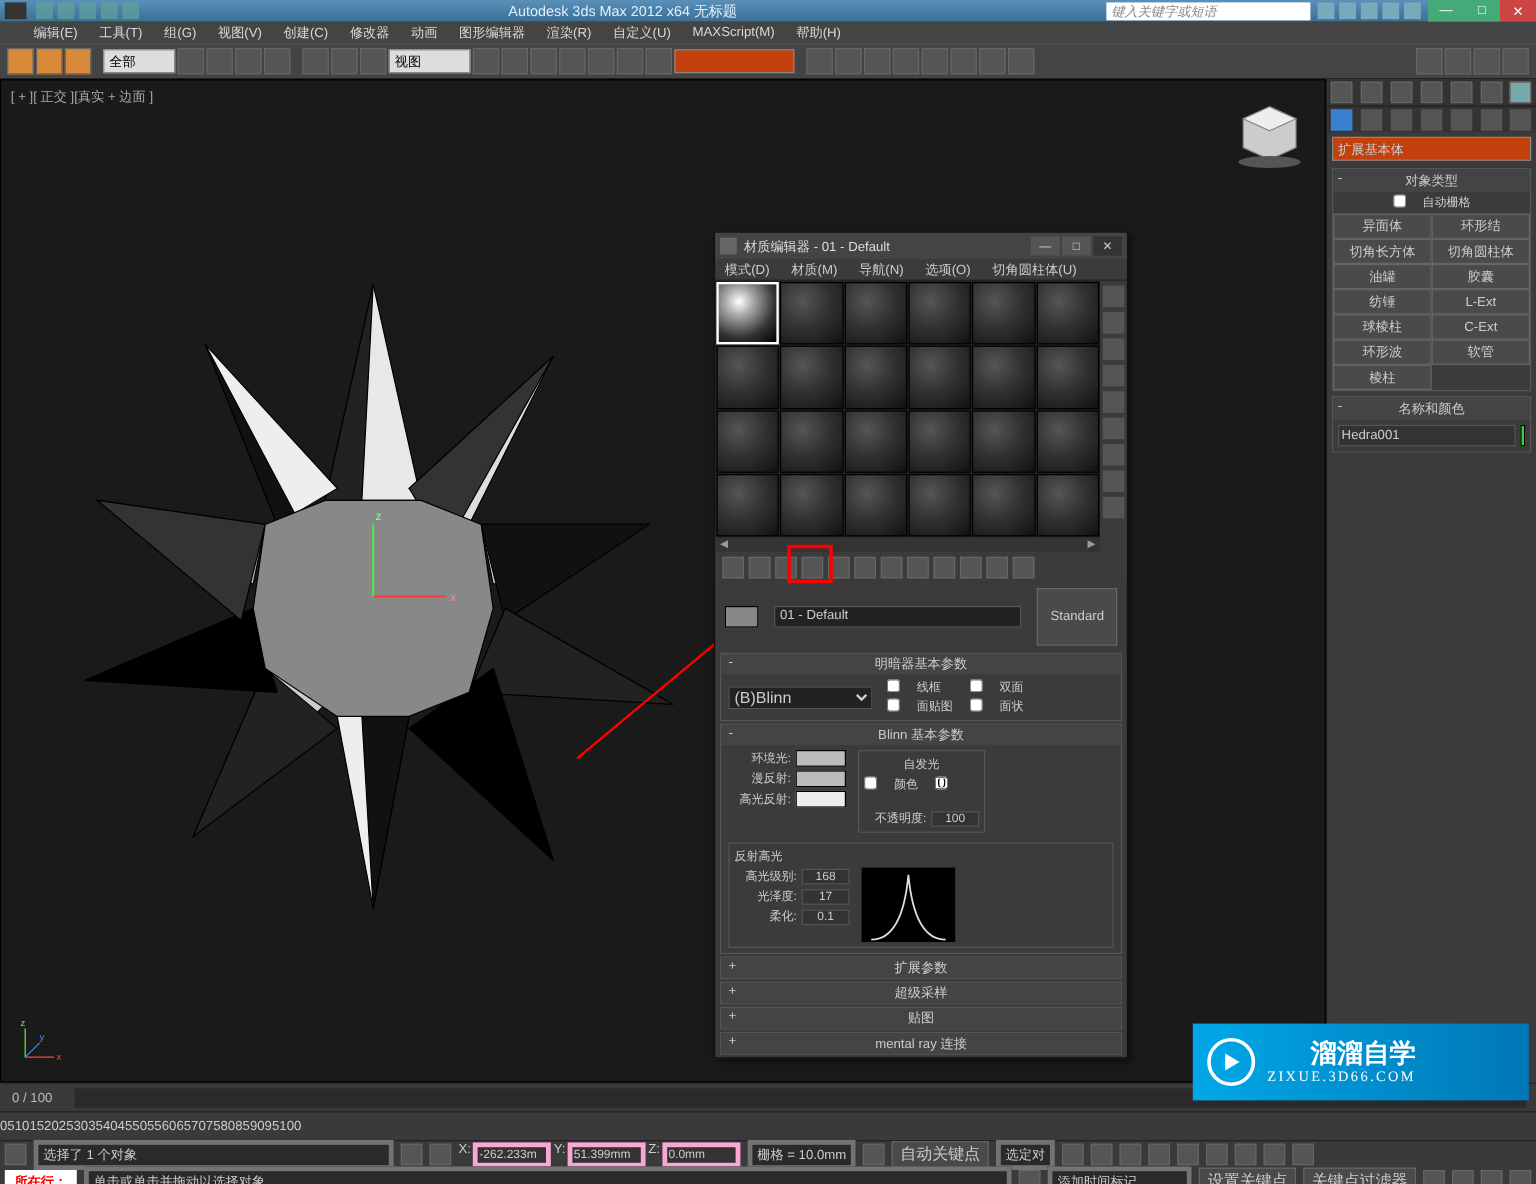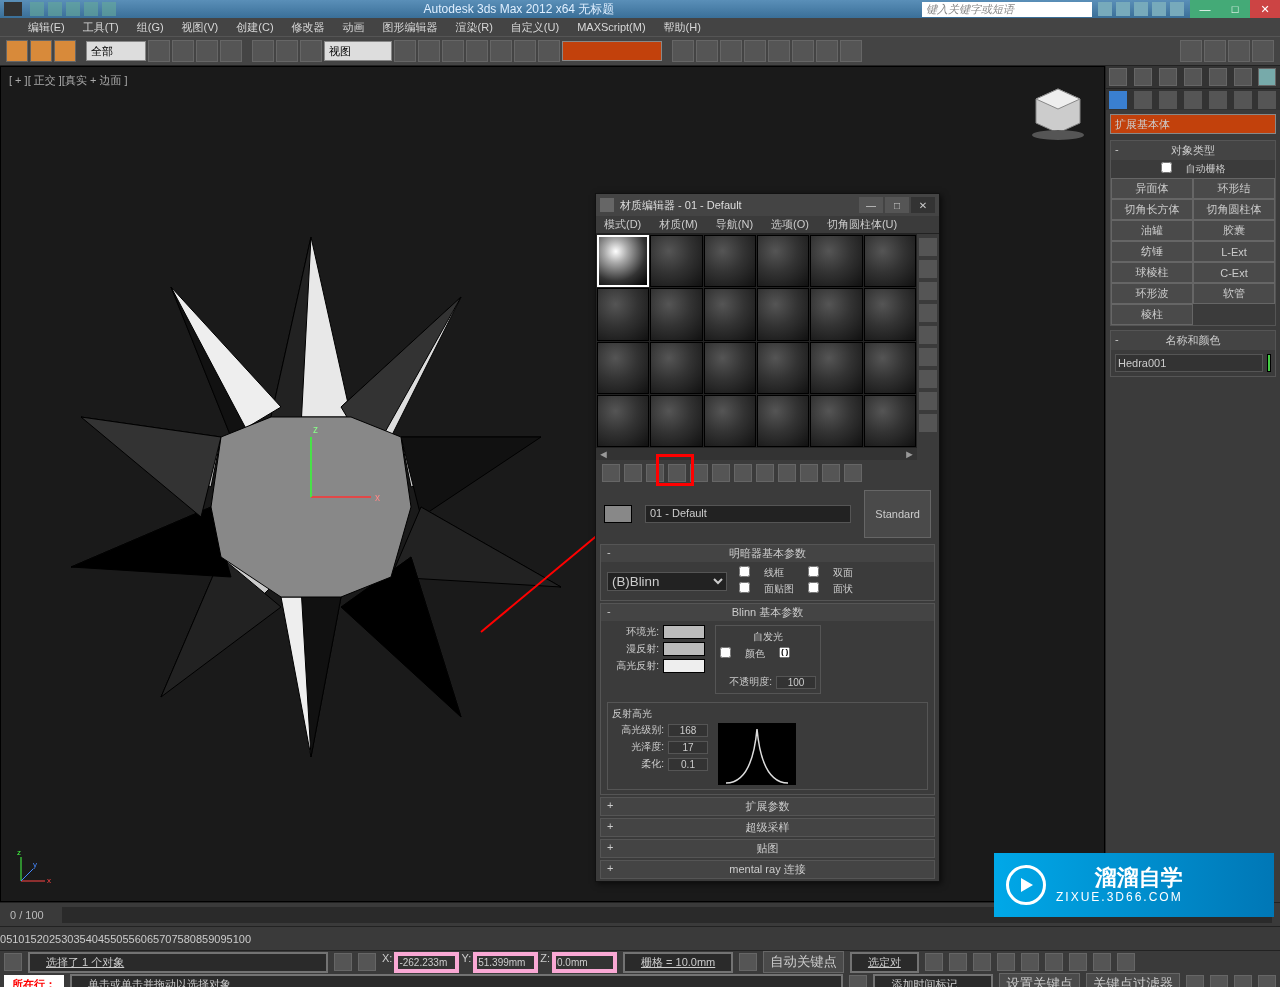--- a/index.html
+++ b/index.html
@@ -45,30 +45,30 @@
 .rp-grid { display: grid; grid-template-columns: 1fr 1fr; }
 .rp-grid button { background: #4a4a4a; border: 1px solid #666; color: #ccc; font-size: 11px; padding: 2px; cursor: pointer; }
 .rp-name { display: flex; margin: 4px; gap: 4px; }
 .rp-name input { flex: 1; background: #333; border: 1px solid #555; color: #ccc; padding: 2px; font-size: 11px; }
 .rp-name .swatch { width: 18px; background: #4c4; border: 1px solid #000; }
 .timeline { height: 24px; background: #3a3a3a; display: flex; align-items: center; border-top: 1px solid #222; }
 .timeline .frames { color: #bbb; padding: 0 10px; font-size: 11px; }
 .timeline .track { flex: 1; height: 16px; background: #2a2a2a; position: relative; margin: 0 8px; }
 .statusbar { background: #3a3a3a; border-top: 1px solid #222; }
 .status-row { display: flex; align-items: center; height: 22px; padding: 0 4px; gap: 6px; font-size: 11px; }
-.status-field { background: #2a2a2a; border: 2px solid #737373; padding: 1px 16px; text-decoration: underline; }
+.status-field { background: #2a2a2a; border: 4px solid #737373; padding: 1px 4px; }
 .status-field.wide { flex: 1; }
 .coord { display: flex; gap: 2px; }
 .coord span.lbl { color: #ccc; }
 .coord input { width: 65px; background: #333; border: 4px solid #f9a8d4; color: #ccc; font-size: 10px; padding: 1px; }
 .sicon { width: 18px; height: 18px; background: #555; border: 1px solid #666; }
 .watermark { position: absolute; right: 6px; bottom: 70px; width: 280px; height: 64px; background: linear-gradient(90deg,#00a8e8,#0077b6); display: flex; align-items: center; color: #fff; font-size: 22px; font-weight: bold; gap: 10px; padding: 0 12px; }
 .watermark .play { width: 40px; height: 40px; border: 3px solid #fff; border-radius: 50%; display: flex; align-items: center; justify-content: center; }
 .watermark .txt { display: flex; flex-direction: column; line-height: 1.1; text-align: right; }
-.watermark .sub { font-size: 12px; font-weight: normal; letter-spacing: 2px; }
+.watermark .sub { font-size: 12px; font-weight: normal; letter-spacing: 2px; font-family: Liberation Serif, serif; }
 
 
 .me { position: absolute; left: 594px; top: 126px; width: 345px; background: #3b3b3b; border: 1px solid #111; box-shadow: 2px 2px 6px rgba(0,0,0,.6); }
 .me-title { height: 22px; background: #444; display: flex; align-items: center; padding: 0 4px; }
 .me-title .icon { width: 14px; height: 14px; background: #666; margin-right: 6px; }
 .me-title .t { flex: 1; color: #ddd; font-size: 11px; }
 .me-title .wb { width: 24px; height: 16px; background: #555; margin-left: 2px; display: flex; align-items:center; justify-content:center; color:#ccc; font-size:10px;}
 .me-title .wb.close { background: #333; }
 .me-menu { height: 18px; background: #3b3b3b; display: flex; align-items: center; gap: 18px; padding: 0 8px; color: #ccc; border-bottom: 1px solid #222;}
 .me-body { display: flex; }

